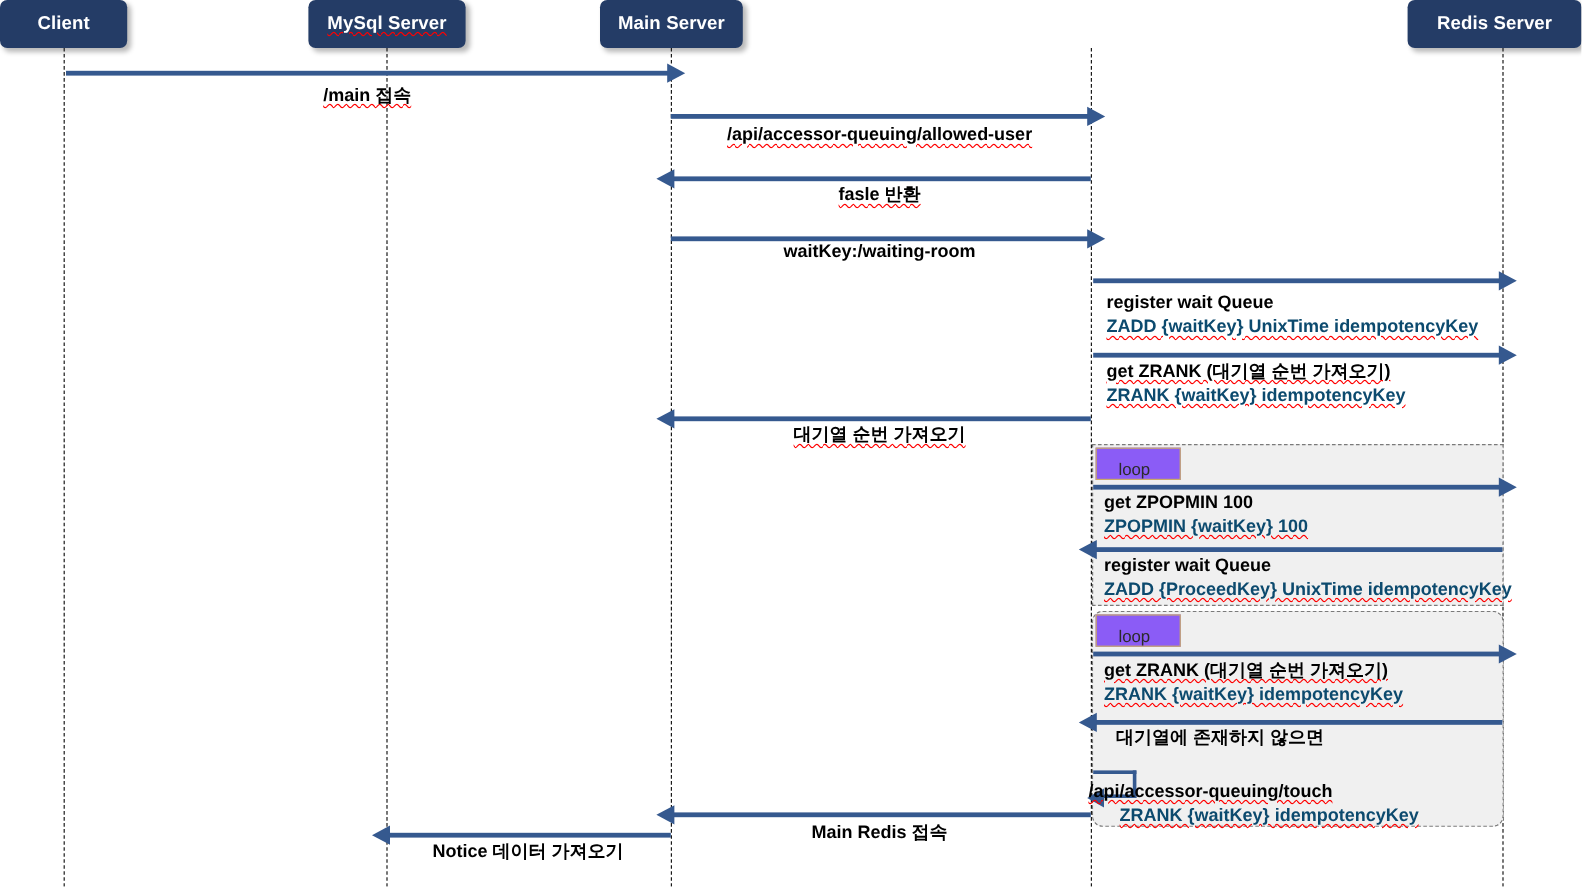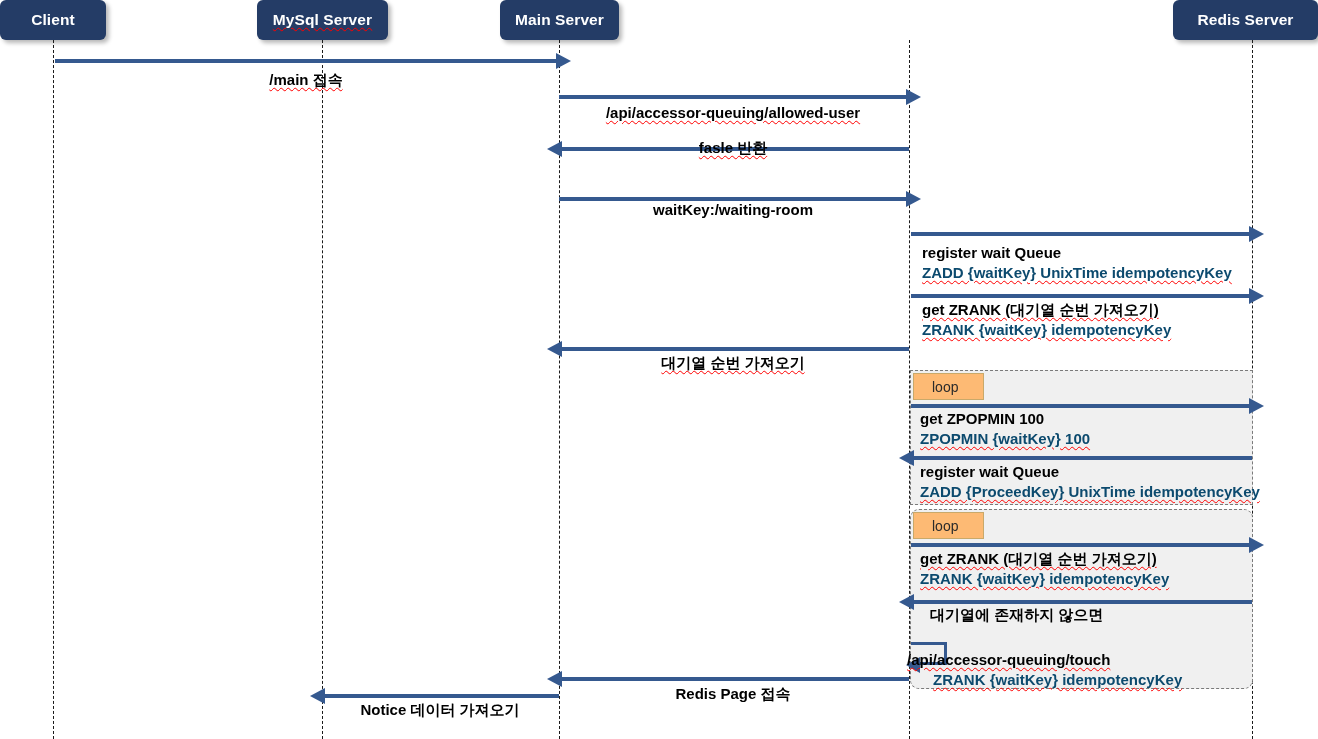--- a/index.html
+++ b/index.html
@@ -98,27 +98,27 @@
   
   .frag {
     position: absolute;
     background: #f0f0f0;
     border: 1.5px dashed #7a7a7a;
     box-sizing: border-box;
   }
   .frag.rounded { border-radius: 9px; }
   .frag-label {
     position: absolute;
-    background: #fdba74;
+    background: #8b5cf6;
     border: 1px solid #c9a96a;
     box-sizing: border-box;
     font-size: 14px;
     color: #2b2b2b;
     display: flex;
-    align-items: center;
+    align-items: flex-end;
     padding-left: 18px;
   }
 
   
   .selfcall {
     position: absolute;
     border: 3.5px solid #35598f;
     border-left: none;
     box-sizing: border-box;
   }
@@ -174,21 +174,21 @@
   <div class="msg" style="left:559px;top:95px;width:348px;">
     <div class="head right"></div>
   </div>
   <div class="label center" style="left:560px;top:103px;width:346px;">
     <span class="blk sq">/api/accessor-queuing/allowed-user</span>
   </div>
 
   <div class="msg" style="left:561px;top:147px;width:348px;">
     <div class="head left"></div>
   </div>
-  <div class="label center" style="left:560px;top:138px;width:346px;">
+  <div class="label center" style="left:560px;top:153px;width:346px;">
     <span class="blk sq">fasle 반환</span>
   </div>
 
   <div class="msg" style="left:559px;top:197px;width:348px;">
     <div class="head right"></div>
   </div>
   <div class="label center" style="left:560px;top:200px;width:346px;">
     <span class="blk">waitKey:/waiting-room</span>
   </div>
 
@@ -250,21 +250,21 @@
   <div class="selfhead" style="left:906px;top:657px;"></div>
   <div class="label" style="left:907px;top:650px;">
     <span class="blk sq">/api/accessor-queuing/touch</span>
     <span class="red sq" style="margin-left:26px;">ZRANK {waitKey} idempotencyKey</span>
   </div>
 
   <div class="msg" style="left:561px;top:677px;width:348px;">
     <div class="head left"></div>
   </div>
   <div class="label center" style="left:560px;top:684px;width:346px;">
-    <span class="blk">Redis Page 접속</span>
+    <span class="blk">Main Redis 접속</span>
   </div>
 
   <div class="msg" style="left:324px;top:694px;width:235px;">
     <div class="head left"></div>
   </div>
   <div class="label center" style="left:323px;top:700px;width:234px;">
     <span class="blk">Notice 데이터 가져오기</span>
   </div>
 
 </div>

